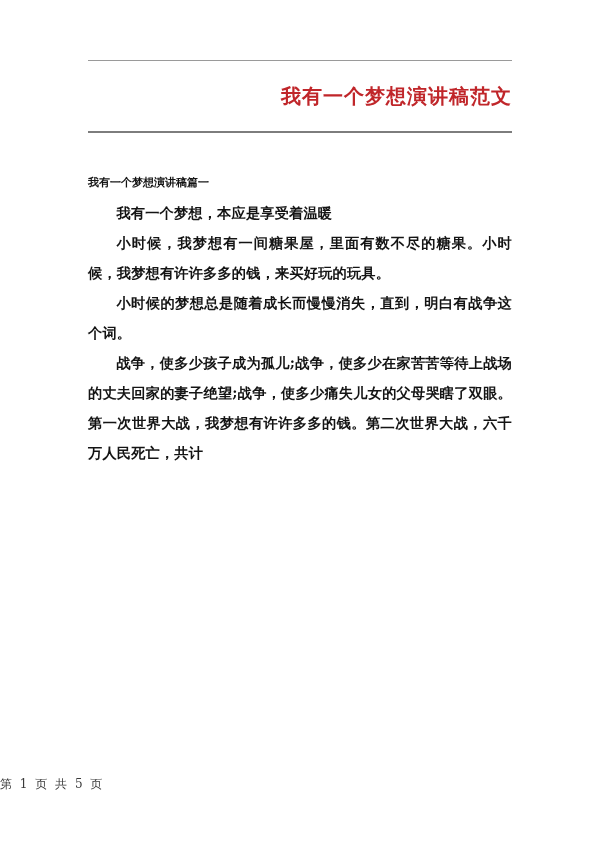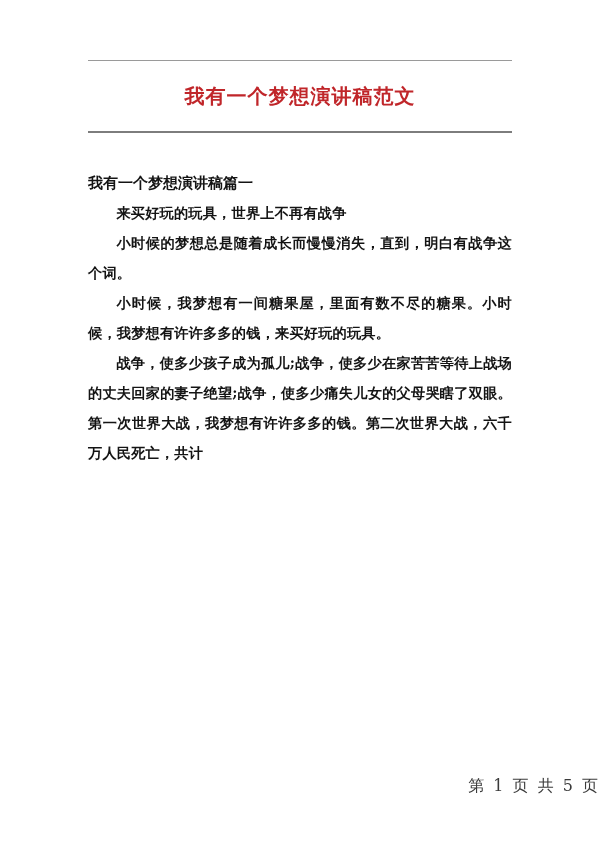--- a/index.html
+++ b/index.html
@@ -39,21 +39,21 @@
     width: 100%;
     margin: 0;
   }
   .rule-bottom {
     height: 0;
     border-top: 2px solid #7d7d7d;
     width: 100%;
     margin: 0;
   }
   .doc-title {
-    text-align: center;
+    text-align: right;
     color: #c0262a;
     font-size: 20px;
     font-weight: 700;
     letter-spacing: 1px;
     line-height: 1;
     padding: 12px 0 11px 0;
     font-family: "DejaVu Serif", "Liberation Serif", serif;
     white-space: nowrap;
   }
 
@@ -72,39 +72,39 @@
     text-align: justify;
     text-justify: inter-ideograph;
     letter-spacing: 0.2px;
     color: #141414;
     font-family: "DejaVu Serif", "Liberation Serif", serif;
   }
   .para.indent {
     text-indent: 2em;
   }
   .sec-head {
-    font-size: 15px;
+    font-size: 11px;
     font-weight: 700;
     line-height: 30px;
     margin: 0;
     text-indent: 0;
     color: #141414;
   }
   .spacer-line {
     height: 30px;
   }
 
   
   .footer {
     position: absolute;
     left: 0;
     top: 776px;
     width: 600px;
-    text-align: right;
-    font-size: 16px;
+    text-align: left;
+    font-size: 12px;
     color: #3a3a3a;
     letter-spacing: 2px;
     font-family: "DejaVu Serif", "Liberation Serif", serif;
     font-weight: 400;
   }
 </style>
 </head>
 <body>
 
 <div class="page">
@@ -114,25 +114,25 @@
     <h1 class="doc-title">我有一个梦想演讲稿范文</h1>
     <div class="rule-bottom"></div>
   </div>
 
   <div class="body-text">
 
     <div class="spacer-line"></div>
 
     <p class="sec-head">我有一个梦想演讲稿篇一</p>
 
-    <p class="para indent">来买好玩的玩具，世界上不再有战争</p>
+    <p class="para indent">我有一个梦想，本应是享受着温暖</p>
+
+    <p class="para indent">小时候，我梦想有一间糖果屋，里面有数不尽的糖果。小时候，我梦想有许许多多的钱，来买好玩的玩具。</p>
 
     <p class="para indent">小时候的梦想总是随着成长而慢慢消失，直到，明白有战争这个词。</p>
-
-    <p class="para indent">小时候，我梦想有一间糖果屋，里面有数不尽的糖果。小时候，我梦想有许许多多的钱，来买好玩的玩具。</p>
 
 
     <p class="para indent">战争，使多少孩子成为孤儿;战争，使多少在家苦苦等待上战场的丈夫回家的妻子绝望;战争，使多少痛失儿女的父母哭瞎了双眼。第一次世界大战，我梦想有许许多多的钱。第二次世界大战，六千万人民死亡，共计</p>
 
 
   </div>
 
   <div class="footer">第 1 页 共 5 页</div>
 
 </div>

